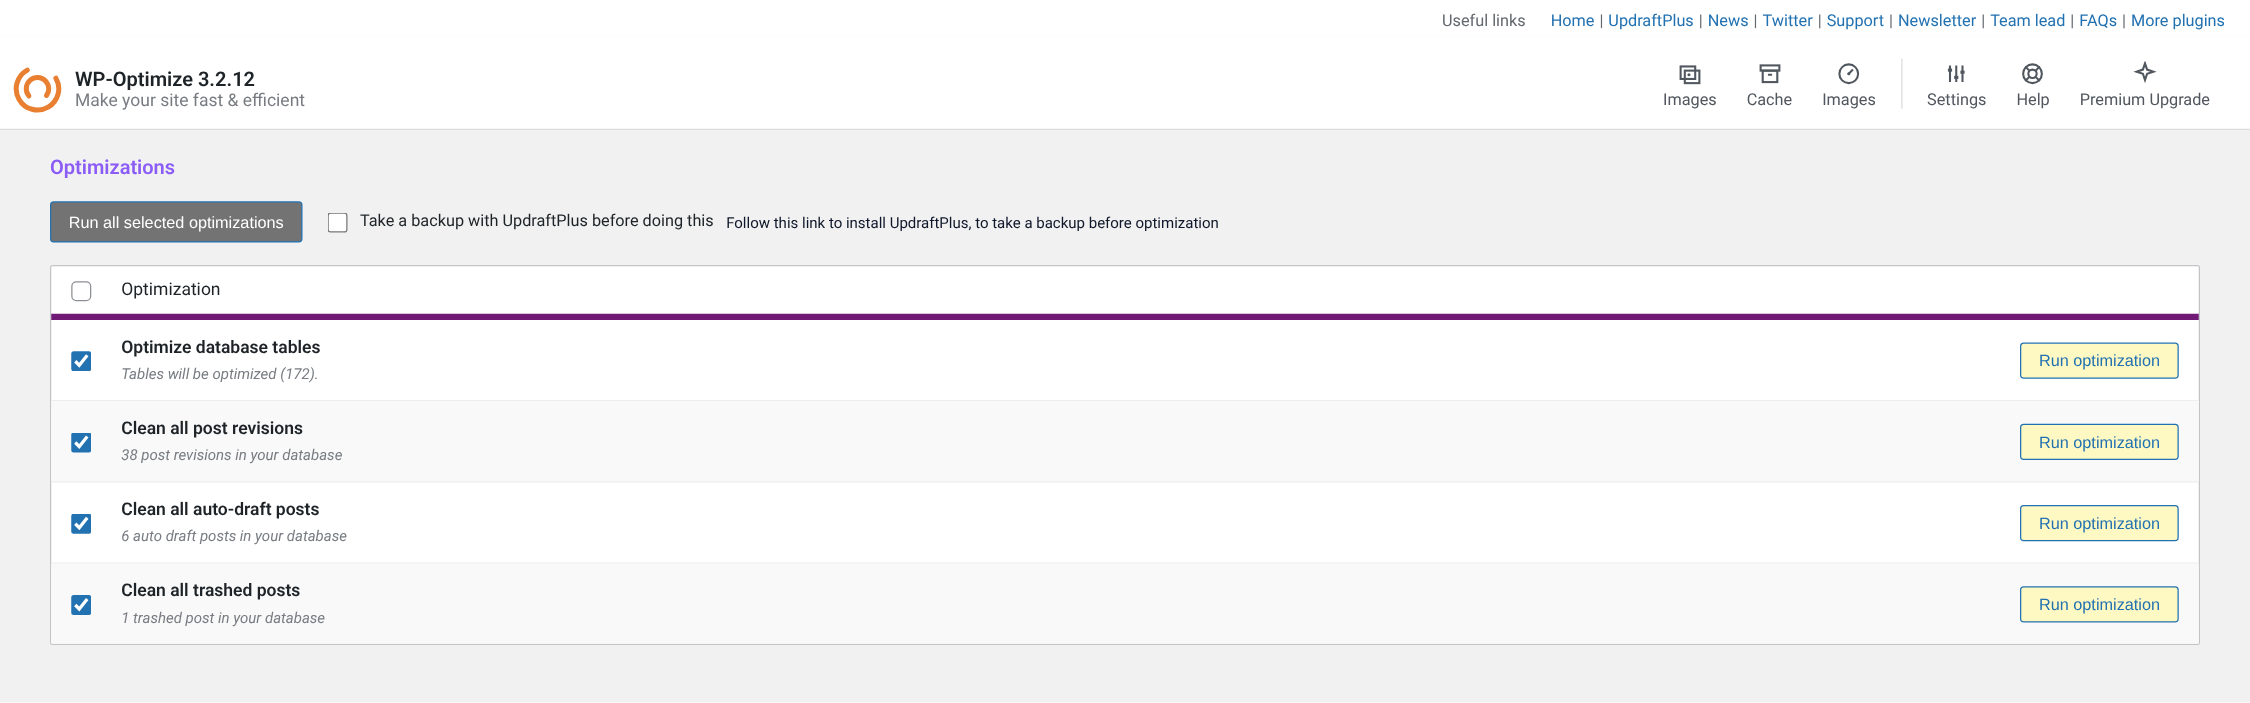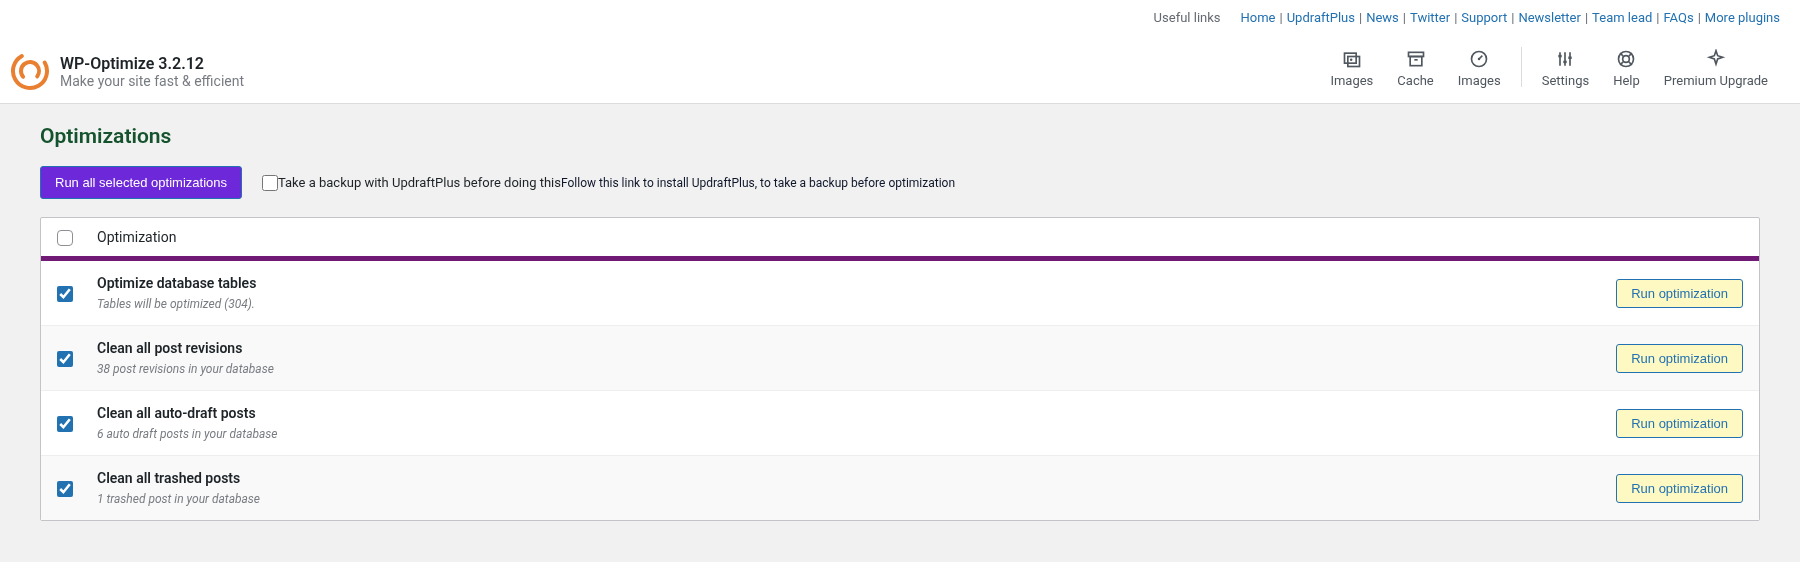--- a/index.html
+++ b/index.html
@@ -107,53 +107,53 @@
     }
     .nav-divider {
       width: 1px;
       background: #dcdcde;
       margin: 8px 8px 16px 8px;
     }
     .content {
       padding: 20px 40px;
     }
     .section-title {
-      font-size: 21px;
+      font-size: 16px;
       font-weight: 600;
       margin-bottom: 18px;
-      color: #14532d;
+      color: #8b5cf6;
     }
     .controls-row {
       display: flex;
       align-items: center;
       gap: 20px;
       margin-bottom: 18px;
     }
     .btn-primary {
-      background: #6d28d9;
+      background: #737373;
       color: #fff;
       border: 1px solid #2271b1;
       border-radius: 3px;
       padding: 8px 14px;
       font-size: 13px;
       cursor: pointer;
     }
     .btn-secondary {
       background: #fef9c3;
       color: #2271b1;
       border: 1px solid #2271b1;
       border-radius: 3px;
       padding: 6px 14px;
       font-size: 13px;
       cursor: pointer;
     }
     .backup-row {
       display: flex;
       align-items: center;
-      gap: 0;
+      gap: 10px;
     }
     .backup-row input[type="checkbox"] {
       width: 16px;
       height: 16px;
     }
     .backup-row label {
       color: #1d2327;
     }
     .backup-row a {
       color: #0f172a;
@@ -354,21 +354,21 @@
       </div>
       <span class="opt-col-label">Optimization</span>
     </div>
     <div id="opt-rows">
         <div class="opt-row">
           <div class="chk-cell">
             <input type="checkbox" checked="" style="">
           </div>
           <div class="opt-info">
             <div class="opt-title">Optimize database tables</div>
-            <div class="opt-sub">Tables will be optimized (304).</div>
+            <div class="opt-sub">Tables will be optimized (172).</div>
           </div>
           <div class="opt-action"><button class="btn-secondary">Run optimization</button></div>
         </div>
         <div class="opt-row">
           <div class="chk-cell">
             <input type="checkbox" checked="" style="">
           </div>
           <div class="opt-info">
             <div class="opt-title">Clean all post revisions</div>
             <div class="opt-sub">38 post revisions in your database</div>

